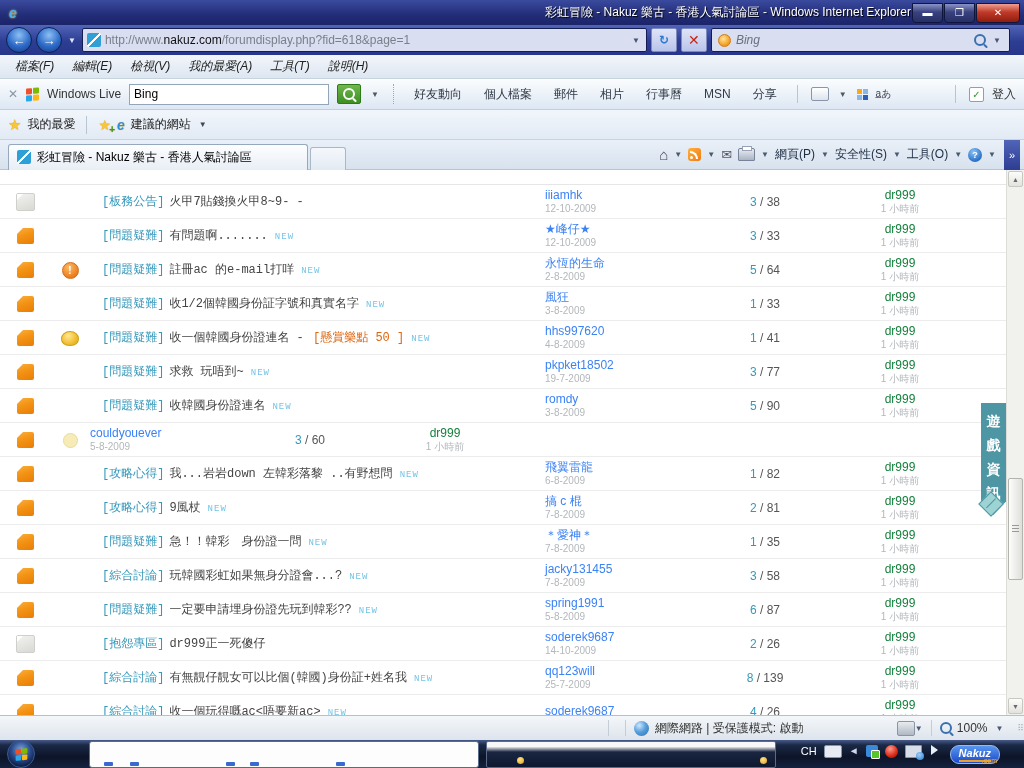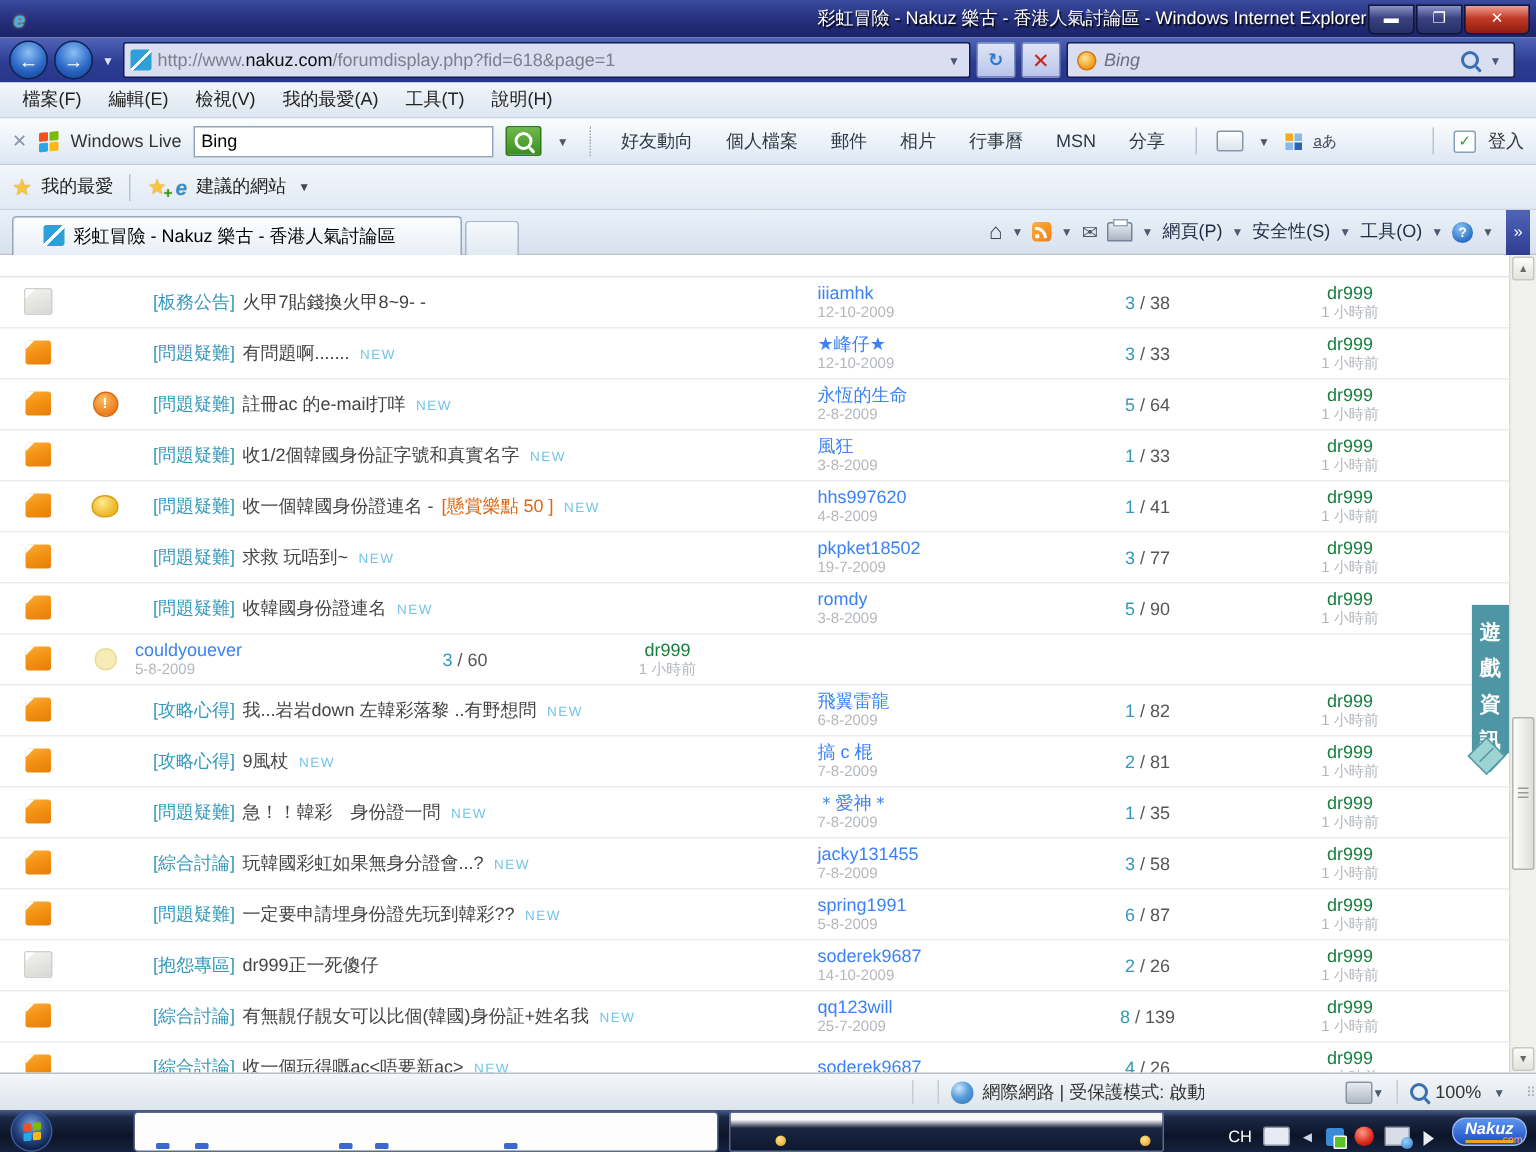--- a/index.html
+++ b/index.html
@@ -33,21 +33,21 @@
   .refresh-g{color:#2a7ad0;font-weight:bold;}
   .stop-g{color:#c42618;font-weight:bold;font-size:14px;}
   #bing-box{width:285px;height:22px;background:#d9def0;border:1px solid #141d52;border-radius:2px;
     display:flex;align-items:center;gap:5px;padding:0 6px;font-size:12px;}
   .bing-dot{width:11px;height:11px;border-radius:50%;background:radial-gradient(circle at 40% 35%,#ffe49a,#f39a18 70%);border:1px solid #d07c10;}
   #bing-ph{flex:1;color:#6a707e;font-style:italic;}
   .mag{width:8px;height:8px;border:2px solid #3a70b0;border-radius:50%;position:relative;flex:none;}
   .mag::after{content:"";position:absolute;width:5px;height:2px;background:#3a70b0;transform:rotate(45deg);right:-4px;bottom:-3px;border-radius:1px;}
   
   #menu-bar{height:24px;background:linear-gradient(180deg,#f2f6fb,#dde6f1);border-bottom:1px solid #c8d3e0;font-size:12px;color:#222;padding:0 6px;}
-  .menu-item{padding:3px 9px;}
+  .menu-item{padding:3px 9px;font-style:italic;}
   
   #live-bar{height:31px;background:linear-gradient(180deg,#fbfdfe,#dde7f3);border-bottom:1px solid #c2cedd;font-size:12px;color:#333;padding:0 8px;gap:8px;}
   .lt-close{color:#8a94a4;font-size:12px;font-weight:bold;}
   .winflag{display:grid;grid-template-columns:6px 6px;grid-template-rows:6px 6px;gap:1px;transform:skewY(-6deg);}
   .winflag i{border-radius:1px;}
   .wf1{background:#f05024;} .wf2{background:#7eb903;} .wf3{background:#28a8ea;} .wf4{background:#fdb813;}
   #live-search{width:190px;height:19px;border:1px solid #93a5b8;background:#fff;font-size:12px;padding:0 4px;font-family:inherit;}
   .grnbtn{width:22px;height:18px;border:1px solid #2d7a18;border-radius:2px;background:linear-gradient(180deg,#6fb84c,#3d8f22);
     display:flex;align-items:center;justify-content:center;}
   .grnbtn .mag{border-color:#fff;} .grnbtn .mag::after{background:#fff;}
@@ -63,21 +63,21 @@
   
   #fav-bar{height:30px;background:linear-gradient(180deg,#f1f6fb,#e2eaf4);border-bottom:1px solid #c8d3e0;font-size:12px;color:#222;padding:0 8px;gap:6px;}
   .star{color:#f8c53c;font-size:15px;text-shadow:0 0 1px #c89010;}
   .vsep{width:1px;height:18px;background:#b8c4d2;margin:0 5px;}
   .star-add{position:relative;color:#f8c53c;font-size:14px;text-shadow:0 0 1px #c89010;}
   .star-add::after{content:"+";position:absolute;right:-4px;bottom:-2px;color:#2d9a2d;font-size:10px;font-weight:bold;}
   .ie-e-sm{color:#2f8fdf;font-weight:bold;font-style:italic;font-size:14px;text-shadow:0 0 1px #f8c838;}
   
   #tab-row{height:30px;background:linear-gradient(180deg,#e9f0f8,#d8e2ee);border-bottom:1px solid #b8c4d2;padding:0;font-size:12px;}
   #active-tab{width:300px;height:26px;margin:4px 0 0 8px;background:linear-gradient(180deg,#fdfeff,#e8eef6);
-    border:1px solid #96a8bc;border-bottom:none;border-radius:3px 3px 0 0;display:flex;align-items:center;gap:6px;padding:0 20px;box-sizing:border-box;}
+    border:1px solid #96a8bc;border-bottom:none;border-radius:3px 3px 0 0;display:flex;align-items:center;gap:6px;padding:0 8px;box-sizing:border-box;}
   #stub-tab{width:34px;height:22px;margin:8px 0 0 2px;background:linear-gradient(180deg,#f4f8fc,#e2eaf2);
     border:1px solid #a8b8c8;border-bottom:none;border-radius:3px 3px 0 0;}
   #cmd-bar{margin-left:auto;display:flex;align-items:center;gap:6px;color:#1d2d44;padding-right:4px;height:100%;}
   .cmd-dd{font-size:8px;color:#4a5a70;}
   .home-ic{font-size:15px;color:#445;}
   .rss-ic{width:13px;height:13px;background:linear-gradient(135deg,#ffb03c,#ee7d14);border-radius:3px;position:relative;}
   .rss-ic::before{content:"";position:absolute;left:2px;bottom:2px;width:3px;height:3px;background:#fff;border-radius:50%;}
   .rss-ic::after{content:"";position:absolute;left:2px;bottom:2px;width:6px;height:6px;border:2px solid #fff;border-left:none;border-bottom:none;border-radius:0 9px 0 0;}
   .mail-ic{font-size:13px;color:#556;}
   .print-ic{width:15px;height:11px;background:linear-gradient(180deg,#e8ecf2,#aab4c4);border:1px solid #78829a;border-radius:2px 2px 1px 1px;position:relative;}
@@ -96,21 +96,21 @@
   .t-icon.page{background:linear-gradient(160deg,#f2f2f0,#d8d8d4);border:1px solid #cfcfcb;}
   .t-icon::before{content:"";position:absolute;left:0;top:0;width:0;height:0;border-top:6px solid #fff;border-right:6px solid transparent;}
   .c-badge{width:40px;text-align:center;flex:none;}
   .t-badge{display:inline-block;visibility:hidden;vertical-align:middle;}
   .t-badge.exclaim{visibility:visible;width:15px;height:15px;border-radius:50%;border:1px solid #d96a10;
     background:radial-gradient(circle at 40% 30%,#fbbd66,#ec7d1e 70%);color:#fff;font-size:10px;font-weight:bold;line-height:15px;}
   .t-badge.exclaim::after{content:"!";}
   .t-badge.money{visibility:visible;width:16px;height:13px;border-radius:50% 50% 45% 45%;border:1px solid #cfa21a;
     background:radial-gradient(circle at 40% 30%,#ffe98e,#eeb627 70%);}
   .t-badge.dot{visibility:visible;width:13px;height:13px;border-radius:50%;background:#f7ecb8;border:1px solid #e8dc96;}
-  .c-title{width:455px;flex:none;padding-left:12px;font-size:12px;color:#444;white-space:nowrap;overflow:hidden;box-sizing:border-box;}
+  .c-title{width:455px;flex:none;padding-left:12px;font-size:12px;color:#444;white-space:nowrap;overflow:hidden;box-sizing:border-box;font-family:Liberation Mono, monospace;}
   .t-cat{color:#3598bb;margin-right:5px;}
   .t-hl{margin-left:2px;}
   .t-new{color:#74c4e6;font-size:9px;margin-left:7px;letter-spacing:1px;}
   .c-author{width:155px;flex:none;line-height:1.25;}
   .t-author{font-size:12px;color:#3b82f6;}
   .t-date{font-size:10px;color:#b3b7bb;}
   .c-replies{width:130px;flex:none;text-align:center;font-size:12px;color:#555;}
   .t-replies{color:#3598bb;}
   .c-last{width:140px;flex:none;text-align:center;line-height:1.25;}
   .t-last{font-size:12px;color:#15803d;}
@@ -142,21 +142,21 @@
     background:linear-gradient(180deg,#47598a 0%,#1b2946 18%,#0c1428 60%,#15223f 100%);display:flex;align-items:center;}
   #start-orb{width:26px;height:26px;border-radius:50%;margin-left:7px;border:1px solid #3a5a9a;flex:none;
     background:radial-gradient(circle at 50% 35%,#7ea8e0 0%,#2a4a8a 45%,#102048 75%,#0a1530 100%);
     display:flex;align-items:center;justify-content:center;}
   #start-orb .winflag{transform:skewY(-6deg) scale(.9);}
   .tb-group1{width:388px;height:25px;margin-left:54px;background:#fdfdfd;border-radius:3px;border:1px solid #5a6a8a;position:relative;flex:none;}
   .tb-group1 i{position:absolute;bottom:1px;width:9px;height:4px;background:#3a6ad0;border-radius:1px;}
   .tb-group2{width:288px;height:25px;margin-left:7px;border:1px solid #5a6a8a;border-radius:2px;flex:none;
     background:linear-gradient(180deg,#f8f8f8 0%,#f8f8f8 18%,#1a2540 40%,#0e1830 100%);position:relative;}
   .tb-group2 i{position:absolute;bottom:3px;width:7px;height:7px;border-radius:50%;background:radial-gradient(circle at 40% 35%,#ffe28a,#e0a018);}
-  #tray{margin-left:auto;display:flex;align-items:flex-end;gap:7px;color:#fff;font-size:11px;padding-right:6px;}
+  #tray{margin-left:auto;display:flex;align-items:flex-start;gap:7px;color:#fff;font-size:11px;padding-right:24px;}
   .kbd-ic{width:16px;height:11px;background:#e8ecf2;border-radius:2px;border:1px solid #8a94a8;}
   .tray-arrow{color:#cfd8e8;font-size:10px;}
   .msn-ic{width:12px;height:12px;background:#3a8ad8;border-radius:2px;position:relative;}
   .msn-ic::after{content:"";position:absolute;right:-2px;bottom:-2px;width:7px;height:7px;background:#58c428;border:1px solid #fff;border-radius:1px;}
   .red-orb{width:13px;height:13px;border-radius:50%;background:radial-gradient(circle at 40% 30%,#ff9a8a,#d82818 60%,#8a1008);}
   .net-ic{width:15px;height:11px;background:#d8dee8;border:1px solid #8a94a8;border-radius:1px;position:relative;}
   .net-ic::after{content:"";position:absolute;right:-3px;bottom:-3px;width:8px;height:8px;border-radius:50%;background:radial-gradient(circle at 40% 35%,#9ad0ff,#2a78c8);}
   .spk-ic{width:0;height:0;border:5px solid transparent;border-left:7px solid #e8eef6;margin-left:2px;}
   #nakuz-pill{height:17px;padding:0 8px;border-radius:9px;border:1px solid #9ab8f0;
     background:linear-gradient(180deg,#5a96ee,#1a4ac8);display:flex;align-items:center;position:relative;}

